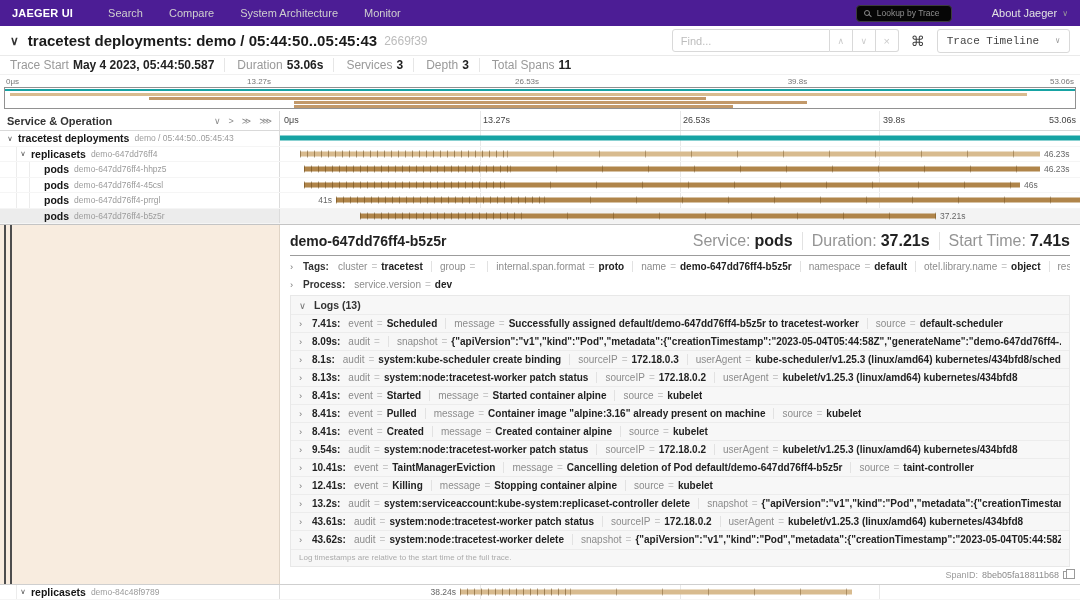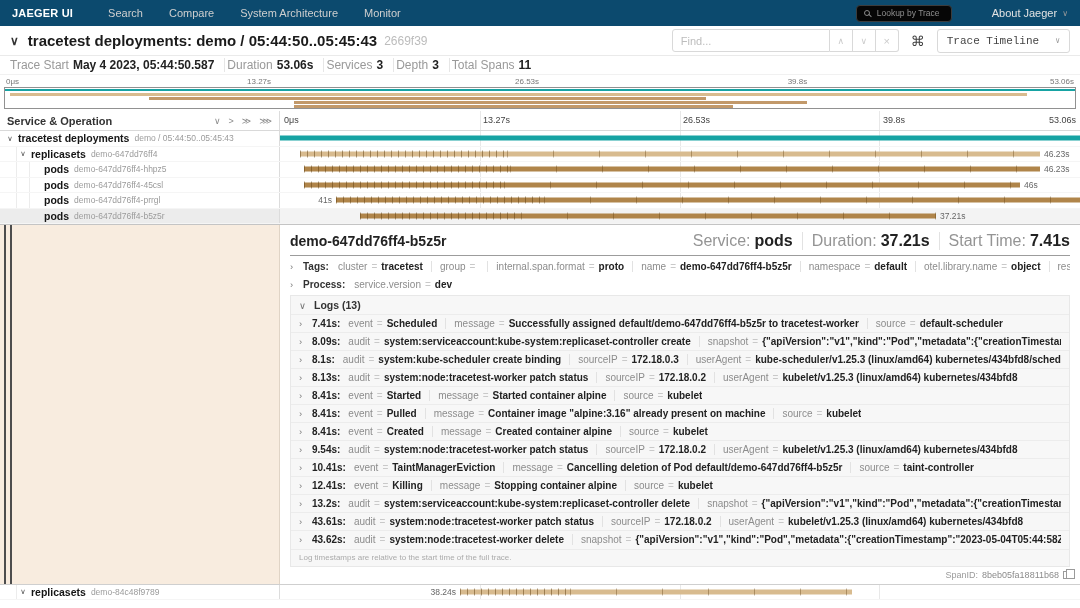--- a/index.html
+++ b/index.html
@@ -3,21 +3,21 @@
 <meta charset="utf-8">
 <style>
   * { box-sizing: border-box; }
   html,body { margin:0; padding:0; }
   body {
     width:1080px; height:608px; overflow:hidden; background:#fff;
     font-family:"Liberation Sans", sans-serif; color:#222;
     display:flex; flex-direction:column;
   }
   
-  .topnav { height:26px; flex:none; background:#0c4a6e; display:flex; align-items:center; padding:0 12px; }
+  .topnav { height:26px; flex:none; background:#4c1d95; display:flex; align-items:center; padding:0 12px; }
   .brand { color:#fff; font-size:11px; font-weight:700; margin-right:22px; letter-spacing:.2px; }
   .nav-item { color:#cfcfcf; font-size:11px; padding:0 13px; line-height:26px; cursor:pointer; }
   .nav-spacer { flex:1; }
   .nav-search { display:flex; align-items:center; background:#060606; border:1px solid #3c3c3c; border-radius:4px; height:17px; padding:0 7px; width:96px; margin-right:40px; }
   .mag { width:6px; height:6px; border:1px solid #8a8a8a; border-radius:50%; position:relative; display:inline-block; margin-right:5px; flex:none; }
   .mag::after { content:''; position:absolute; width:4px; height:1px; background:#8a8a8a; transform:rotate(45deg); right:-3px; bottom:-1px; }
   .nav-search input { background:transparent; border:none; outline:none; color:#ccc; font-size:8.5px; width:100%; font-family:inherit; }
   .nav-search input::placeholder { color:#8f8f8f; }
   .about { color:#e3e3e3; font-size:11px; display:flex; gap:5px; align-items:center; cursor:pointer; }
   .chev-sm { font-size:8px; color:#9a9a9a; }
@@ -29,21 +29,21 @@
   .th-right { margin-left:auto; display:flex; align-items:center; }
   .find-input { height:23px; border:1px solid #d9d9d9; border-radius:3px 0 0 3px; padding:0 8px; font-size:11px; width:158px; color:#555; outline:none; font-family:inherit; }
   .find-input::placeholder { color:#bdbdbd; }
   .find-btn { height:23px; width:23px; border:1px solid #d9d9d9; border-left:none; display:flex; align-items:center; justify-content:center; color:#cbcbcb; font-size:9px; background:#fff; cursor:pointer; }
   .find-btn.last { border-radius:0 3px 3px 0; font-size:11px; }
   .kbd-btn { margin:0 12px; color:#3f3f3f; font-size:14px; cursor:pointer; }
   .view-select { height:24px; border:1px solid #d9d9d9; border-radius:3px; display:flex; align-items:center; padding:0 9px; font-size:11px; color:#454545; gap:16px; background:#fff; cursor:pointer;font-family:Liberation Mono, monospace; }
   
   .summary { height:19px; flex:none; display:flex; align-items:center; padding:0 10px; font-size:12px; border-bottom:1px solid #f1f1f1; background:#fff; white-space:nowrap; }
   .sum-item { display:flex; gap:4px; align-items:center; }
-  .sum-item + .sum-item { border-left:1px solid #e6e6e6; margin-left:10px; padding-left:2px; }
+  .sum-item + .sum-item { border-left:1px solid #e6e6e6; margin-left:10px; padding-left:12px; }
   .sum-label { color:#999; }
   .sum-value { color:#222; font-weight:700; }
   
   .minimap { height:36px; flex:none; padding:1px 4px 0; background:#fff; }
   .mm-ticks { position:relative; height:11px; font-size:8px; color:#777; }
   .mm-ticks span { position:absolute; top:1px; }
   .mmt0 { left:2px; }
   .mmt1 { left:25%; transform:translateX(-104%); }
   .mmt2 { left:50%; transform:translateX(-104%); }
   .mmt3 { left:75%; transform:translateX(-104%); }
@@ -391,21 +391,20 @@
               </span>
             </span>
           </div>
           <div class="log-row">
             <span class="expander">›</span>
             <span class="log-time">8.09s:</span>
             <span class="kvlist">
               <span class="kv">
                 <span class="k">audit</span>
                 <span class="eq">=</span>
-                <span class="v">system:serviceaccount:kube-system:replicaset-controller create</span>
               </span>
               <span class="kv">
                 <span class="k">snapshot</span>
                 <span class="eq">=</span>
                 <span class="v">{"apiVersion":"v1","kind":"Pod","metadata":{"creationTimestamp":"2023-05-04T05:44:58Z","generateName":"demo-647dd76ff4-...</span>
               </span>
             </span>
           </div>
           <div class="log-row">
             <span class="expander">›</span>

